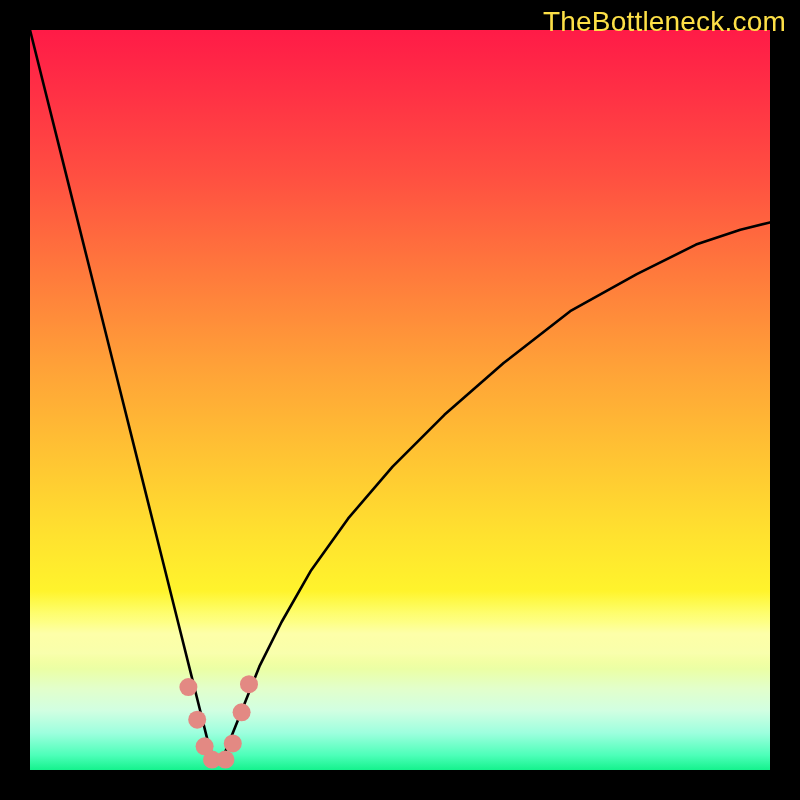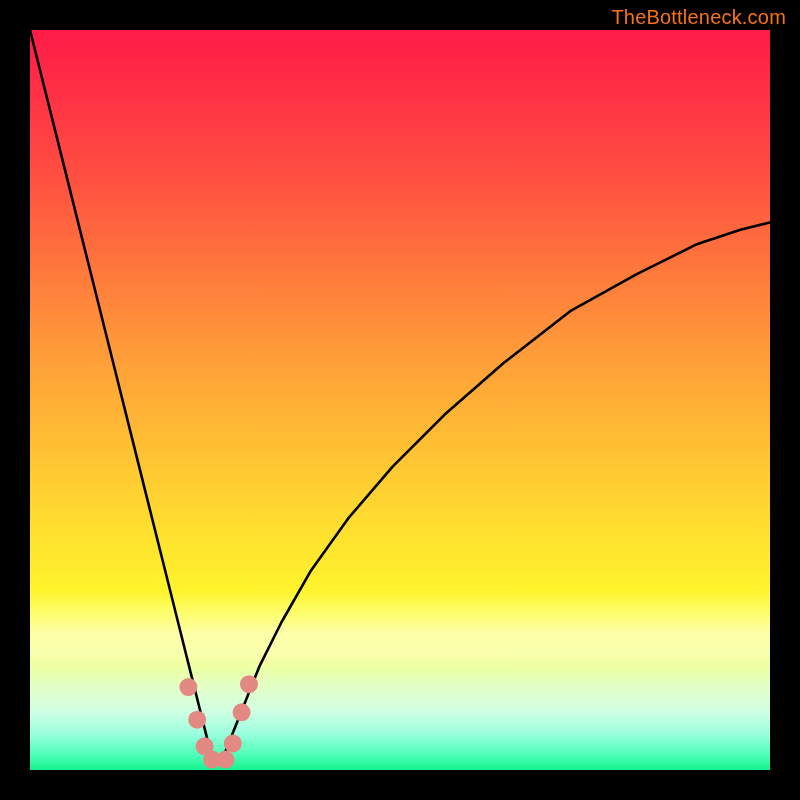--- a/index.html
+++ b/index.html
@@ -14,22 +14,22 @@
     position: relative;
     width: 800px;
     height: 800px;
     background: #000;
   }
   .watermark {
     position: absolute;
     top: 6px;
     right: 14px;
     font-family: Arial, Helvetica, sans-serif;
-    font-size: 20px;
-    color: #f97316;
+    font-size: 28px;
+    color: #fde047;
     letter-spacing: 0.2px;
     z-index: 50;
   }
   .plot {
     position: absolute;
     left: 30px;
     top: 30px;
     width: 740px;
     height: 740px;
     overflow: hidden;

